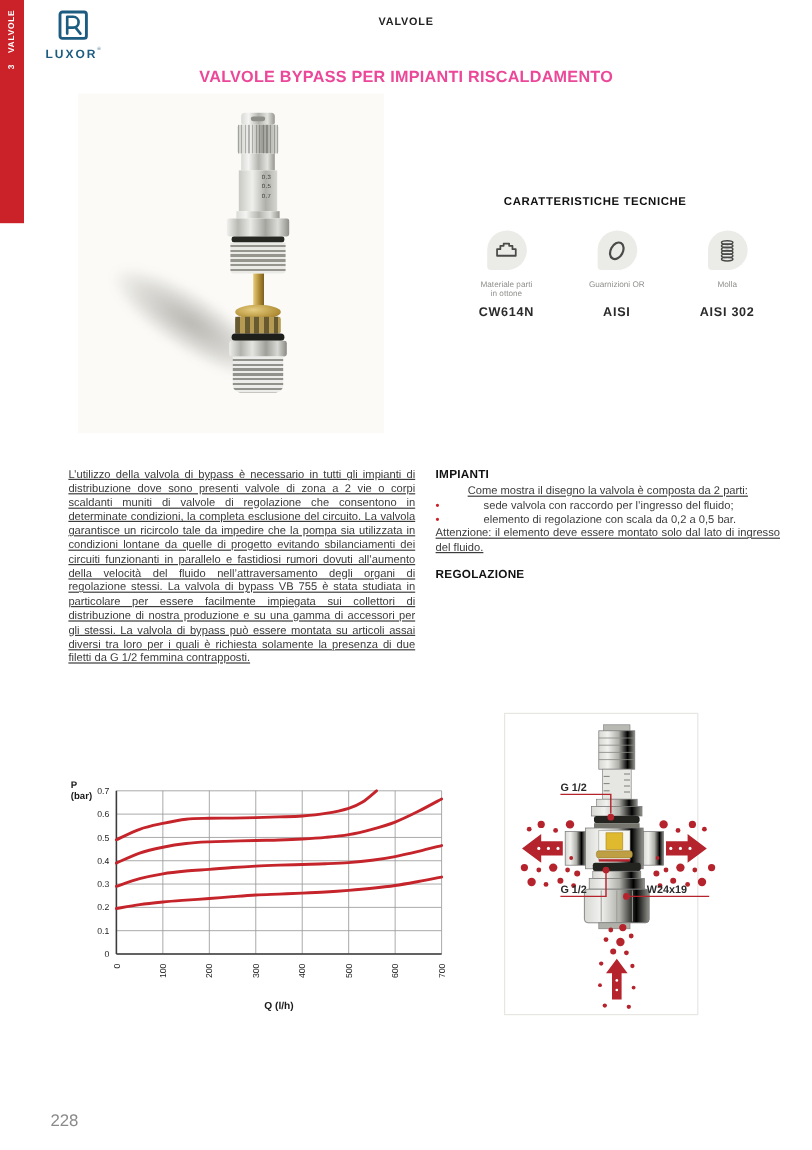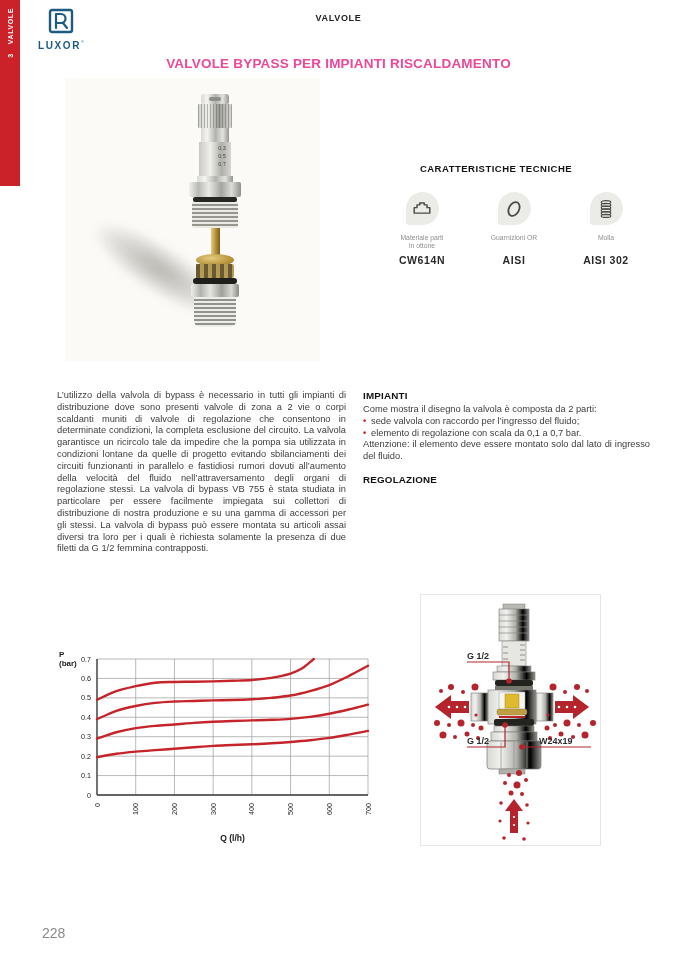--- a/index.html
+++ b/index.html
@@ -73,33 +73,33 @@
   .tech-circle{width:33px;height:33px;margin:0 auto 9px auto;background:#ebebe8;
         border-radius:50% 50% 50% 10%;display:flex;align-items:center;justify-content:center;}
   .tech-label{font-size:6.8px;line-height:8.2px;color:#8f8f8d;white-space:pre-line;min-height:17px;}
   .tech-value{margin-top:3px;font-size:10.5px;font-weight:600;letter-spacing:.6px;color:#2a2a2a;}
 
   
   .col{position:absolute;top:390px;}
   .col-left{left:57px;width:289px;}
   .col-right{left:363px;width:287px;}
   .col h3{margin:0 0 3px 0;font-size:9.8px;font-weight:bold;letter-spacing:.2px;color:#111;}
-  .col p{margin:0;font-size:9.3px;line-height:11.8px;color:#3c3c3c;text-align:justify;}
-  .col p.nj{text-align:left;}
-  .bullet-line{display:flex;font-size:9.3px;line-height:11.8px;color:#3c3c3c;}
+  .col p{margin:0;font-size:9.3px;line-height:11.8px;color:#3c3c3c;text-align:justify;text-decoration:underline;}
+  .col p.nj{text-align:center;}
+  .bullet-line{display:flex;font-size:9.3px;line-height:11.8px;color:#3c3c3c;gap:32px;}
   .bullet-dot{width:8px;flex:0 0 8px;}
   .bullet-dot:before{content:"\2022";color:#cb2229;font-weight:bold;}
   .spacer10{height:11px;}
 
   
   .chart-wrap{position:absolute;left:55px;top:645px;width:330px;height:205px;}
   .chart-wrap svg{display:block;}
 
   
-  .diagram{position:absolute;left:420px;top:594px;width:181px;height:252px;
+  .diagram{position:absolute;left:420px;top:594px;width:162px;height:252px;
         border:1px solid #e6e6e2;box-sizing:border-box;background:#fff;}
 
   .page-num{position:absolute;left:42px;top:925px;font-size:14px;color:#8a8a8a;}
 </style>
 </head>
 <body>
 
 <div class="page">
 
   <div class="side-tab">
@@ -191,21 +191,21 @@
 
   <div class="col col-right">
     <h3>IMPIANTI</h3>
     <p class="nj">Come mostra il disegno la valvola è composta da 2 parti:</p>
     <div class="bullet-line">
       <span class="bullet-dot"></span>
       <span>sede valvola con raccordo per l’ingresso del fluido;</span>
     </div>
     <div class="bullet-line">
       <span class="bullet-dot"></span>
-      <span>elemento di regolazione con scala da 0,1 a 0,7 bar.</span>
+      <span>elemento di regolazione con scala da 0,2 a 0,5 bar.</span>
     </div>
     <p>Attenzione: il elemento deve essere montato solo dal lato di ingresso del fluido.</p>
     <div class="spacer10"></div>
     <h3>REGOLAZIONE</h3>
   </div>
 
   <div class="chart-wrap">
     <svg id="chart-svg" width="330" height="205" viewBox="0 0 330 205" font-family="Liberation Sans, DejaVu Sans, sans-serif">
         <line x1="42" y1="150" x2="313" y2="150" stroke="#9a9a9a" stroke-width="0.7"></line>
         <text x="36" y="152.6" text-anchor="end" font-size="7.2" fill="#222">0</text>

